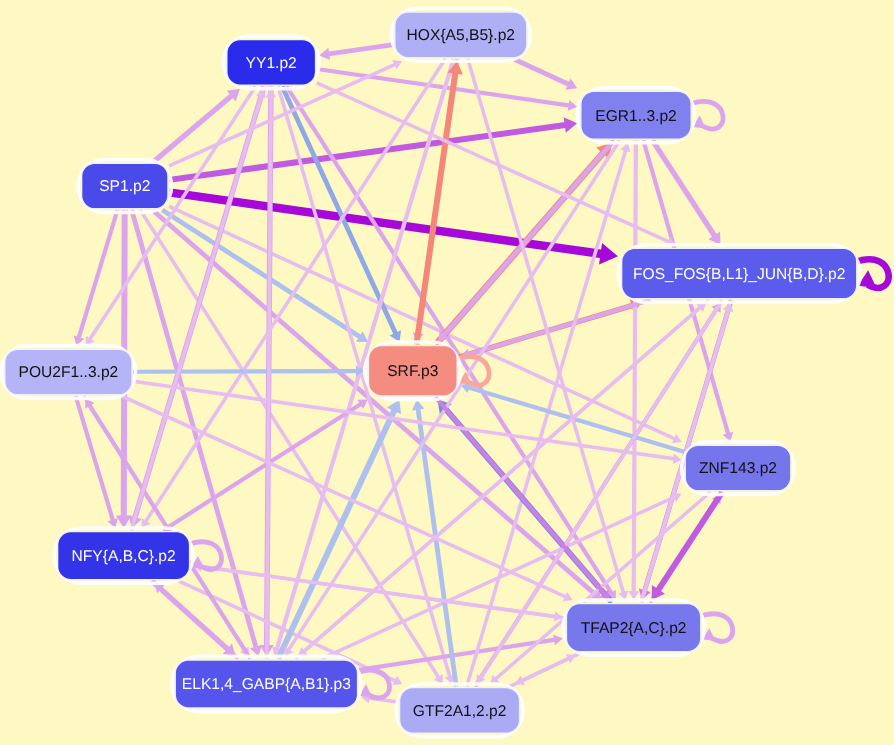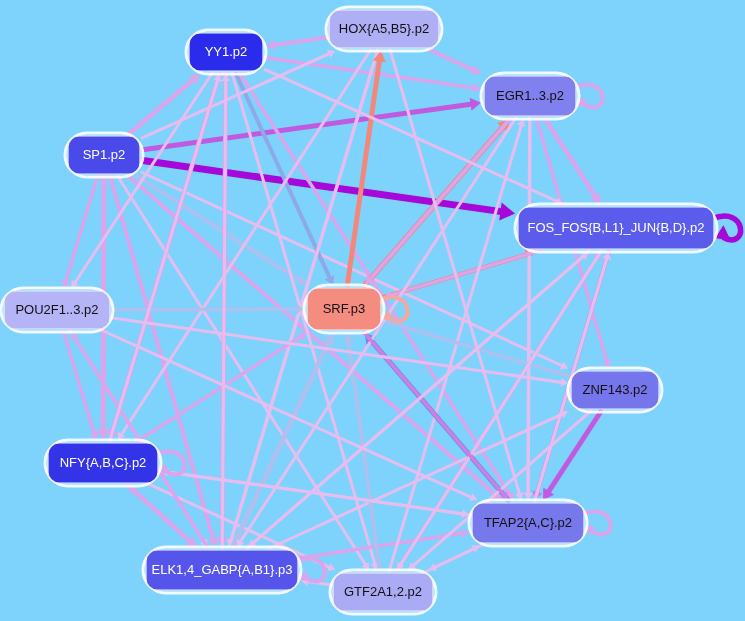--- a/index.html
+++ b/index.html
@@ -7,21 +7,21 @@
     padding: 0;
     background: #ffffff;
   }
   body {
     font-family: "Liberation Sans", sans-serif;
   }
   #graph-root {
     position: relative;
     width: 745px;
     height: 621px;
-    background: #7dd3fc;
+    background: #fef9c3;
     overflow: hidden;
   }
   #net-svg {
     position: absolute;
     left: 0;
     top: 0;
     width: 745px;
     height: 621px;
   }
   .node-label-text {

